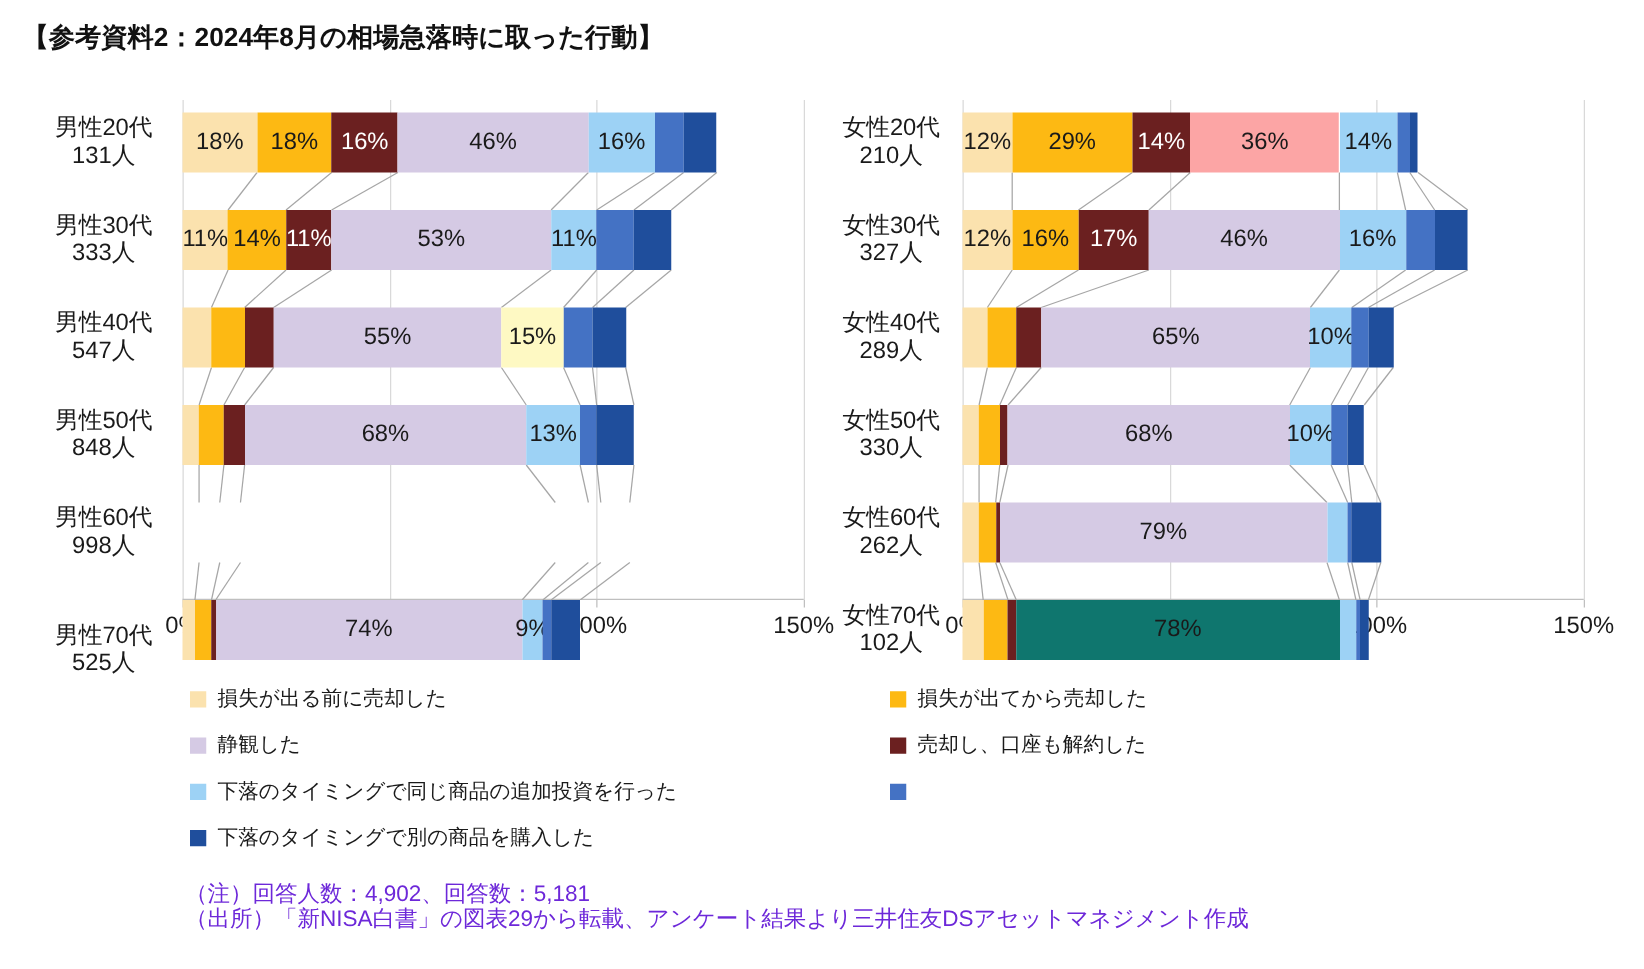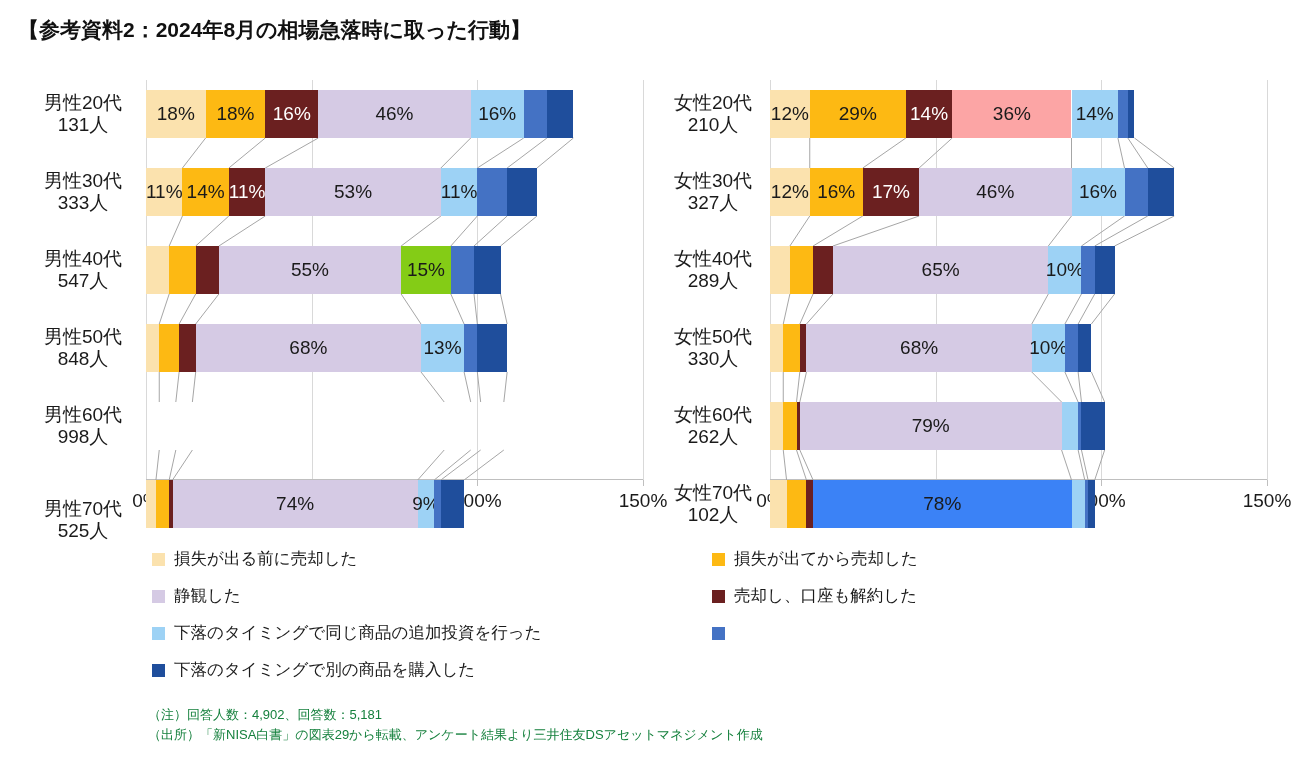--- a/index.html
+++ b/index.html
@@ -66,21 +66,21 @@
 
   .legend{position:absolute;left:152px;top:548px;width:1120px;}
   .legend-row{display:flex;margin-bottom:15px;}
   .legend-item{display:flex;align-items:center;font-family:Liberation Serif, serif;}
   .legend-item.col1{width:560px;}
   .legend-item.col2{width:560px;}
   .swatch{width:13px;height:13px;margin-right:9px;flex:0 0 auto;}
   .legend-text{font-size:16.5px;color:#1a1a1a;white-space:nowrap;}
 
   .notes{position:absolute;left:148px;top:705px;}
-  .note-line{font-size:13px;color:#15803d;line-height:20px;white-space:nowrap;}
+  .note-line{font-size:18px;color:#6d28d9;line-height:20px;white-space:nowrap;}
 </style>
 </head>
 <body>
 
 <div id="title">【参考資料2：2024年8月の相場急落時に取った行動】</div>
 
 <div class="panel" id="panel-male">
   <div class="cat-col">
       <div class="cat-label" style="top: 12px;"><span class="l1">男性20代</span><span class="l2">131人</span></div>
       <div class="cat-label" style="top: 90px;"><span class="l1">男性30代</span><span class="l2">333人</span></div>
@@ -178,21 +178,21 @@
         <div class="seg dark" title="下落のタイミングで積立金額を増額した" style="left: 331.333px; width: 29.82px; background: rgb(68, 114, 196);"></div>
         <div class="seg dark" title="下落のタイミングで別の商品を購入した" style="left: 361.153px; width: 29.82px; background: rgb(31, 78, 156);"></div>
       </div>
       <div class="bar-row" style="top: 166px; left: 0px; width: 497px;">
         <div class="seg light" title="損失が出る前に売却した" style="left: 0px; width: 23.1933px; background: rgb(251, 226, 174);"></div>
         <div class="seg light" title="損失が出てから売却した" style="left: 23.1933px; width: 26.5067px; background: rgb(253, 185, 19);"></div>
         <div class="seg dark" title="売却し、口座も解約した" style="left: 49.7px; width: 23.1933px; background: rgb(107, 32, 32);"></div>
         <div class="seg light" title="静観した" style="left: 72.8933px; width: 182.233px; background: rgb(213, 202, 228);">
           <span>55%</span>
         </div>
-        <div class="seg light" title="下落のタイミングで同じ商品の追加投資を行った" style="left: 255.127px; width: 49.7px; background: #84cc16;">
+        <div class="seg light" title="下落のタイミングで同じ商品の追加投資を行った" style="left: 255.127px; width: 49.7px; background: #fef9c3;">
           <span>15%</span>
         </div>
         <div class="seg dark" title="下落のタイミングで積立金額を増額した" style="left: 304.827px; width: 23.1933px; background: rgb(68, 114, 196);"></div>
         <div class="seg dark" title="下落のタイミングで別の商品を購入した" style="left: 328.02px; width: 26.5067px; background: rgb(31, 78, 156);"></div>
       </div>
       <div class="bar-row" style="top: 244px; left: 0px; width: 497px;">
         <div class="seg light" title="損失が出る前に売却した" style="left: 0px; width: 13.2533px; background: rgb(251, 226, 174);"></div>
         <div class="seg light" title="損失が出てから売却した" style="left: 13.2533px; width: 19.88px; background: rgb(253, 185, 19);"></div>
         <div class="seg dark" title="売却し、口座も解約した" style="left: 33.1333px; width: 16.5667px; background: rgb(107, 32, 32);"></div>
         <div class="seg light" title="静観した" style="left: 49.7px; width: 225.307px; background: rgb(213, 202, 228);">
@@ -352,21 +352,21 @@
           <span>79%</span>
         </div>
         <div class="seg light" title="下落のタイミングで同じ商品の追加投資を行った" style="left: 291.573px; width: 16.5667px; background: rgb(157, 210, 245);"></div>
         <div class="seg dark" title="下落のタイミングで積立金額を増額した" style="left: 308.14px; width: 3.31333px; background: rgb(68, 114, 196);"></div>
         <div class="seg dark" title="下落のタイミングで別の商品を購入した" style="left: 311.453px; width: 23.1933px; background: rgb(31, 78, 156);"></div>
       </div>
       <div class="bar-row" style="top: 400px; left: 0px; width: 497px;">
         <div class="seg light" title="損失が出る前に売却した" style="left: 0px; width: 16.5667px; background: rgb(251, 226, 174);"></div>
         <div class="seg light" title="損失が出てから売却した" style="left: 16.5667px; width: 19.88px; background: rgb(253, 185, 19);"></div>
         <div class="seg dark" title="売却し、口座も解約した" style="left: 36.4467px; width: 6.62667px; background: rgb(107, 32, 32);"></div>
-        <div class="seg light" title="静観した" style="left: 43.0733px; width: 258.44px; background: #3b82f6;">
+        <div class="seg light" title="静観した" style="left: 43.0733px; width: 258.44px; background: #0f766e;">
           <span>78%</span>
         </div>
         <div class="seg light" title="下落のタイミングで同じ商品の追加投資を行った" style="left: 301.513px; width: 13.2533px; background: rgb(157, 210, 245);"></div>
         <div class="seg dark" title="下落のタイミングで積立金額を増額した" style="left: 314.767px; width: 3.31333px; background: rgb(68, 114, 196);"></div>
         <div class="seg dark" title="下落のタイミングで別の商品を購入した" style="left: 318.08px; width: 6.62667px; background: rgb(31, 78, 156);"></div>
       </div>
     </div>
 </div>
 
 <div class="legend">

